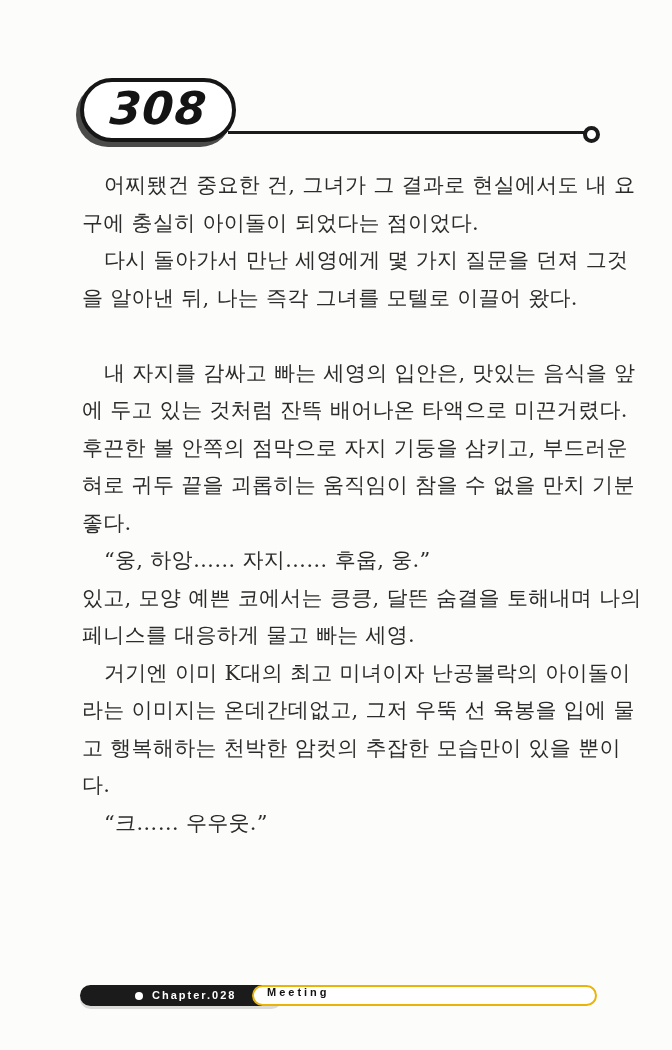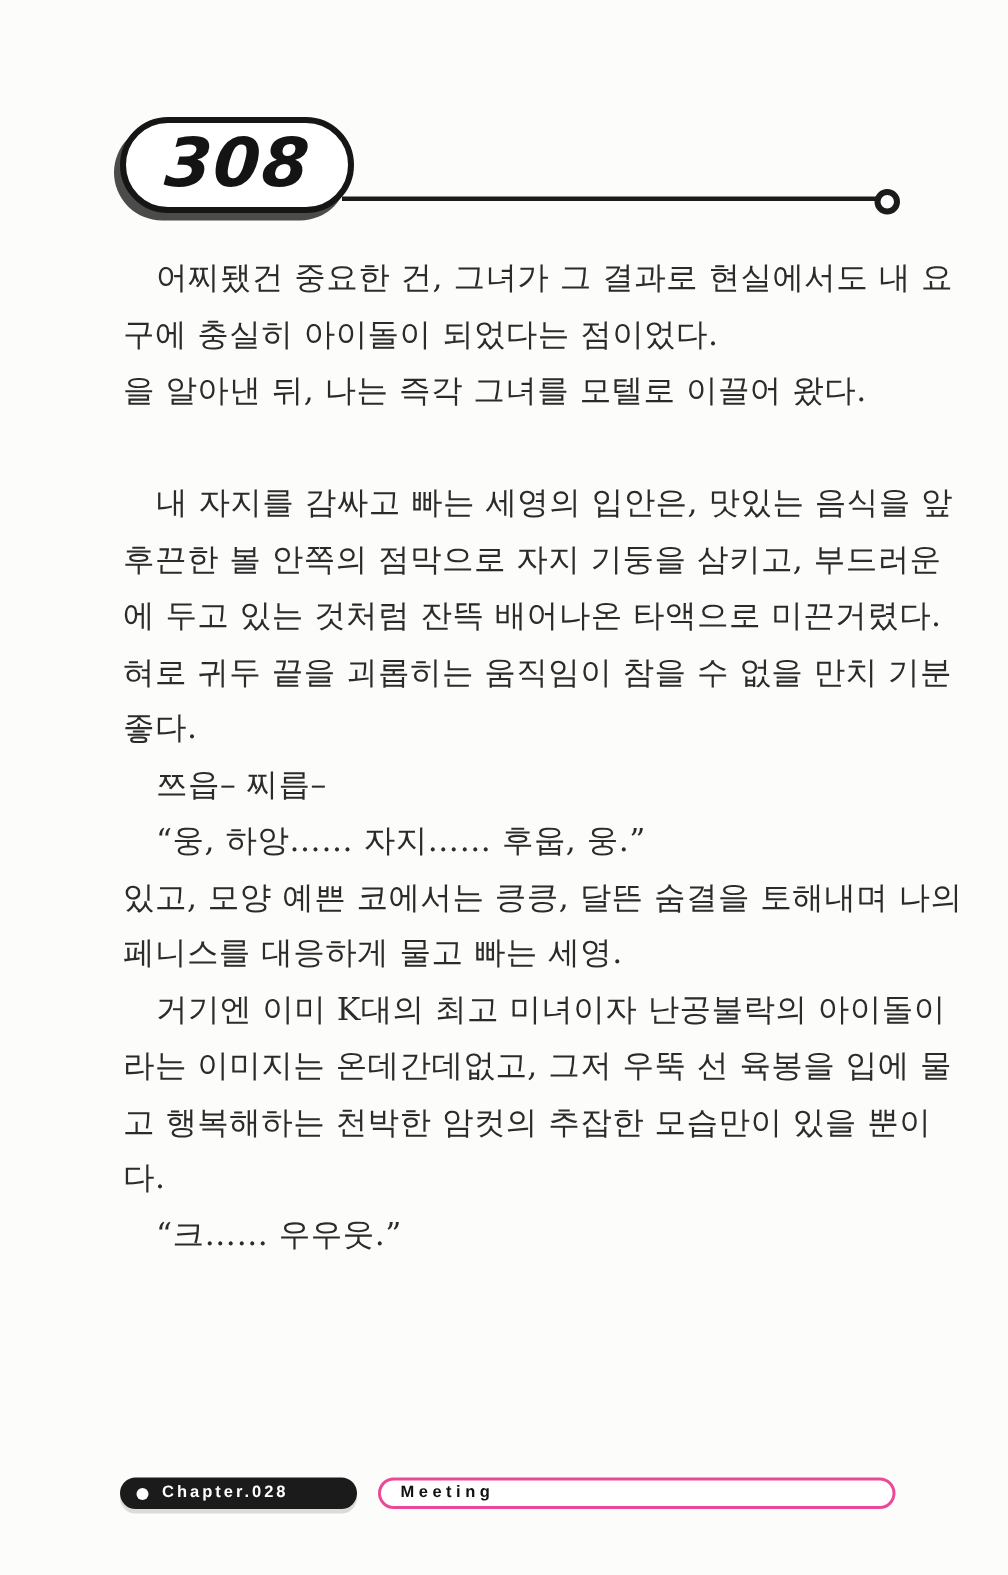--- a/index.html
+++ b/index.html
@@ -35,60 +35,60 @@
   }
   .line{height:37.5px;line-height:37.5px;white-space:nowrap;}
   .line.indent{padding-left:22px;}
   
   .footer{position:absolute;left:0;top:985px;width:672px;height:22px;
     font-family:"Liberation Sans","DejaVu Sans",sans-serif;}
   .chapter-badge{
     position:absolute;left:80px;top:0;width:158px;height:21px;
     background:#1b1b1b;border-radius:11px;
     box-shadow:0 3px 0 rgba(120,120,120,.25);
-    display:flex;align-items:center;
+    display:flex;align-items:center;padding-left:44px;
   }
   .chapter-badge .bullet{
     width:8px;height:8px;border-radius:50%;background:#ffffff;
     margin-left:11px;margin-right:9px;flex:0 0 auto;
   }
   .chapter-badge .label{
     color:#ffffff;font-size:11px;font-weight:bold;letter-spacing:2px;
     line-height:1;padding-bottom:1px;
   }
   .section-badge{
     position:absolute;left:252px;top:0;width:341px;height:17px;
-    background:#ffffff;border:2px solid #ec4899;border-radius:11px;
-    display:flex;align-items:center;
+    background:#ffffff;border:2px solid #eab308;border-radius:11px;
+    display:flex;align-items:flex-start;
   }
   .section-badge .label{
     color:#111111;font-size:11px;font-weight:bold;letter-spacing:3px;
     line-height:1;margin-left:13px;padding-bottom:1px;
   }
 </style>
 </head>
 <body>
 
 <div class="page-badge">
   <span class="num">308</span>
 </div>
 <div class="header-rule"></div>
 <div class="header-rule-dot"></div>
 
 <div class="body-text">
   <div class="line indent">어찌됐건 중요한 건, 그녀가 그 결과로 현실에서도 내 요</div>
   <div class="line">구에 충실히 아이돌이 되었다는 점이었다.</div>
+  <div class="line indent">다시 돌아가서 만난 세영에게 몇 가지 질문을 던져 그것</div>
   <div class="line">을 알아낸 뒤, 나는 즉각 그녀를 모텔로 이끌어 왔다.</div>
   <div class="line"></div>
   <div class="line indent">내 자지를 감싸고 빠는 세영의 입안은, 맛있는 음식을 앞</div>
+  <div class="line">에 두고 있는 것처럼 잔뜩 배어나온 타액으로 미끈거렸다.</div>
   <div class="line">후끈한 볼 안쪽의 점막으로 자지 기둥을 삼키고, 부드러운</div>
-  <div class="line">에 두고 있는 것처럼 잔뜩 배어나온 타액으로 미끈거렸다.</div>
   <div class="line">혀로 귀두 끝을 괴롭히는 움직임이 참을 수 없을 만치 기분</div>
   <div class="line">좋다.</div>
-  <div class="line indent">쯔읍– 찌릅–</div>
   <div class="line indent">“웅, 하앙…… 자지…… 후웁, 웅.”</div>
   <div class="line">있고, 모양 예쁜 코에서는 킁킁, 달뜬 숨결을 토해내며 나의</div>
   <div class="line">페니스를 대응하게 물고 빠는 세영.</div>
   <div class="line indent">거기엔 이미 K대의 최고 미녀이자 난공불락의 아이돌이</div>
   <div class="line">라는 이미지는 온데간데없고, 그저 우뚝 선 육봉을 입에 물</div>
   <div class="line">고 행복해하는 천박한 암컷의 추잡한 모습만이 있을 뿐이</div>
   <div class="line">다.</div>
   <div class="line indent">“크…… 우우웃.”</div>
 </div>
 

